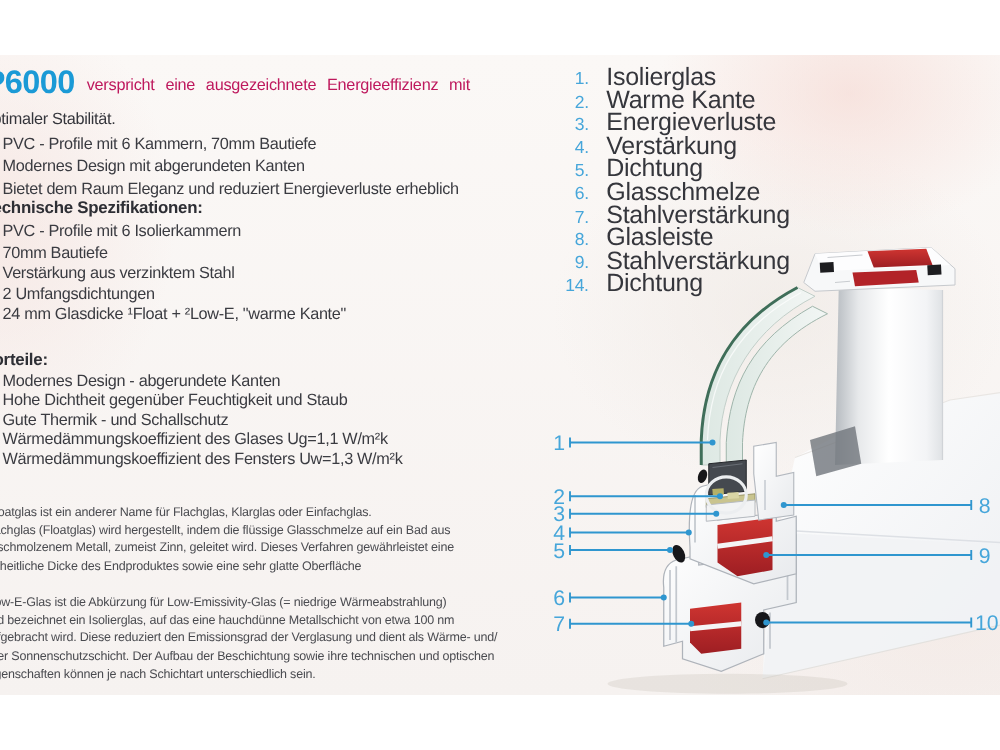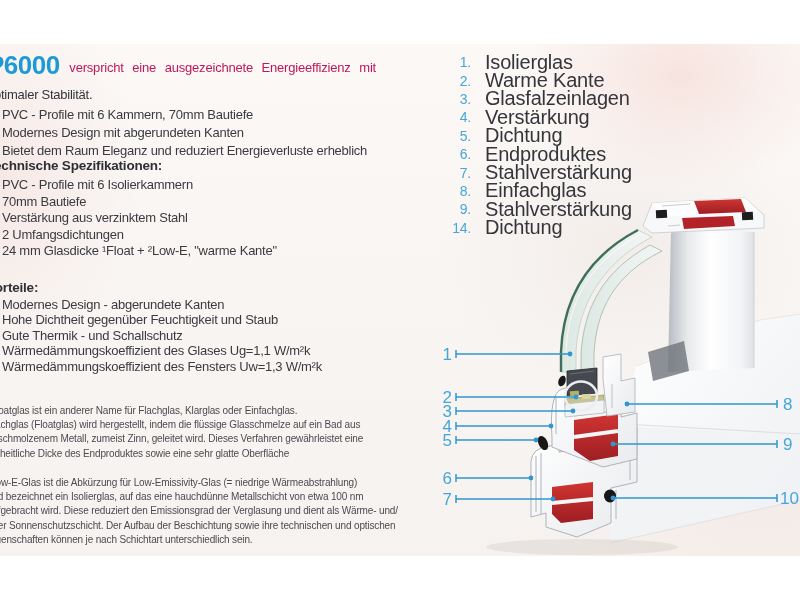--- a/index.html
+++ b/index.html
@@ -243,41 +243,41 @@
   <div class="legend-row">
     <span class="legend-num">1.</span>
     <span class="legend-label">Isolierglas</span>
   </div>
   <div class="legend-row">
     <span class="legend-num">2.</span>
     <span class="legend-label">Warme Kante</span>
   </div>
   <div class="legend-row">
     <span class="legend-num">3.</span>
-    <span class="legend-label">Glasfalzeinlagen</span>
+    <span class="legend-label">Energieverluste</span>
   </div>
   <div class="legend-row">
     <span class="legend-num">4.</span>
     <span class="legend-label">Verstärkung</span>
   </div>
   <div class="legend-row">
     <span class="legend-num">5.</span>
     <span class="legend-label">Dichtung</span>
   </div>
   <div class="legend-row">
     <span class="legend-num">6.</span>
-    <span class="legend-label">Endproduktes</span>
+    <span class="legend-label">Glasschmelze</span>
   </div>
   <div class="legend-row">
     <span class="legend-num">7.</span>
     <span class="legend-label">Stahlverstärkung</span>
   </div>
   <div class="legend-row">
     <span class="legend-num">8.</span>
-    <span class="legend-label">Einfachglas</span>
+    <span class="legend-label">Glasleiste</span>
   </div>
   <div class="legend-row">
     <span class="legend-num">9.</span>
     <span class="legend-label">Stahlverstärkung</span>
   </div>
   <div class="legend-row">
     <span class="legend-num">14.</span>
     <span class="legend-label">Dichtung</span>
   </div>
 </div>

